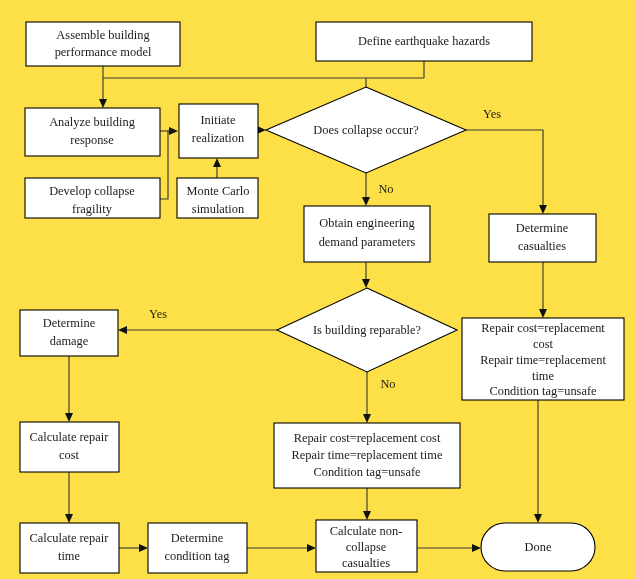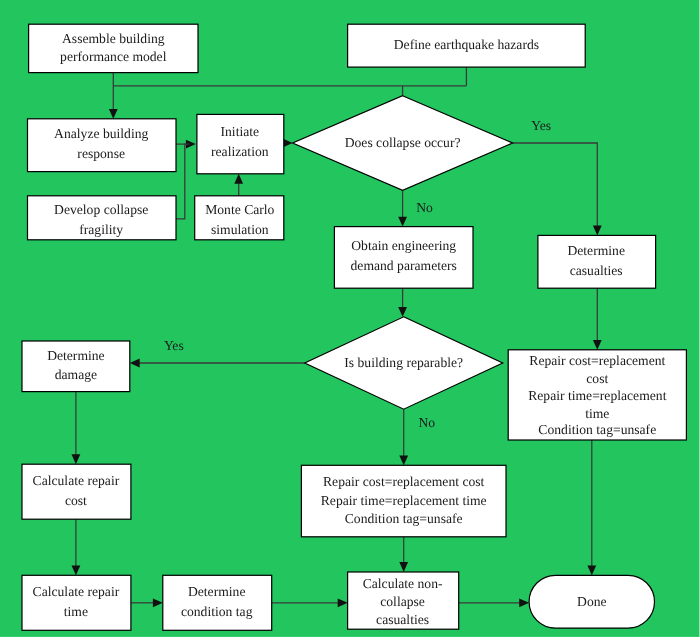--- a/index.html
+++ b/index.html
@@ -7,21 +7,21 @@
     padding: 0;
     background: #ffffff;
   }
   body {
     font-family: "Liberation Serif", "DejaVu Serif", serif;
   }
   #canvas-wrap {
     position: relative;
     width: 636px;
     height: 579px;
-    background: #22c55e;
+    background: #fde047;
     overflow: hidden;
   }
   svg#flow {
     display: block;
     width: 636px;
     height: 579px;
   }
   .node-shape {
     fill: #ffffff;
     stroke: #000000;

